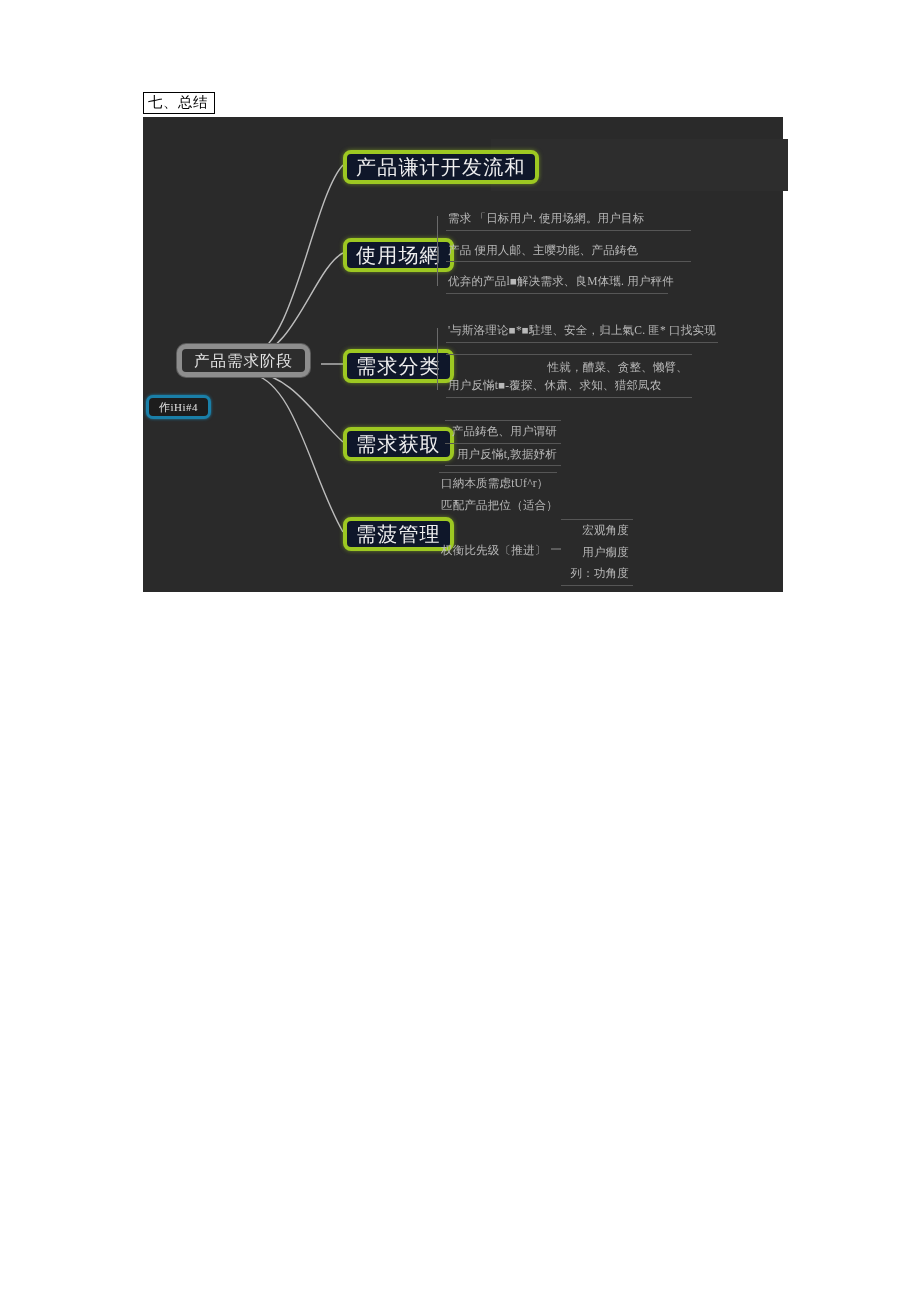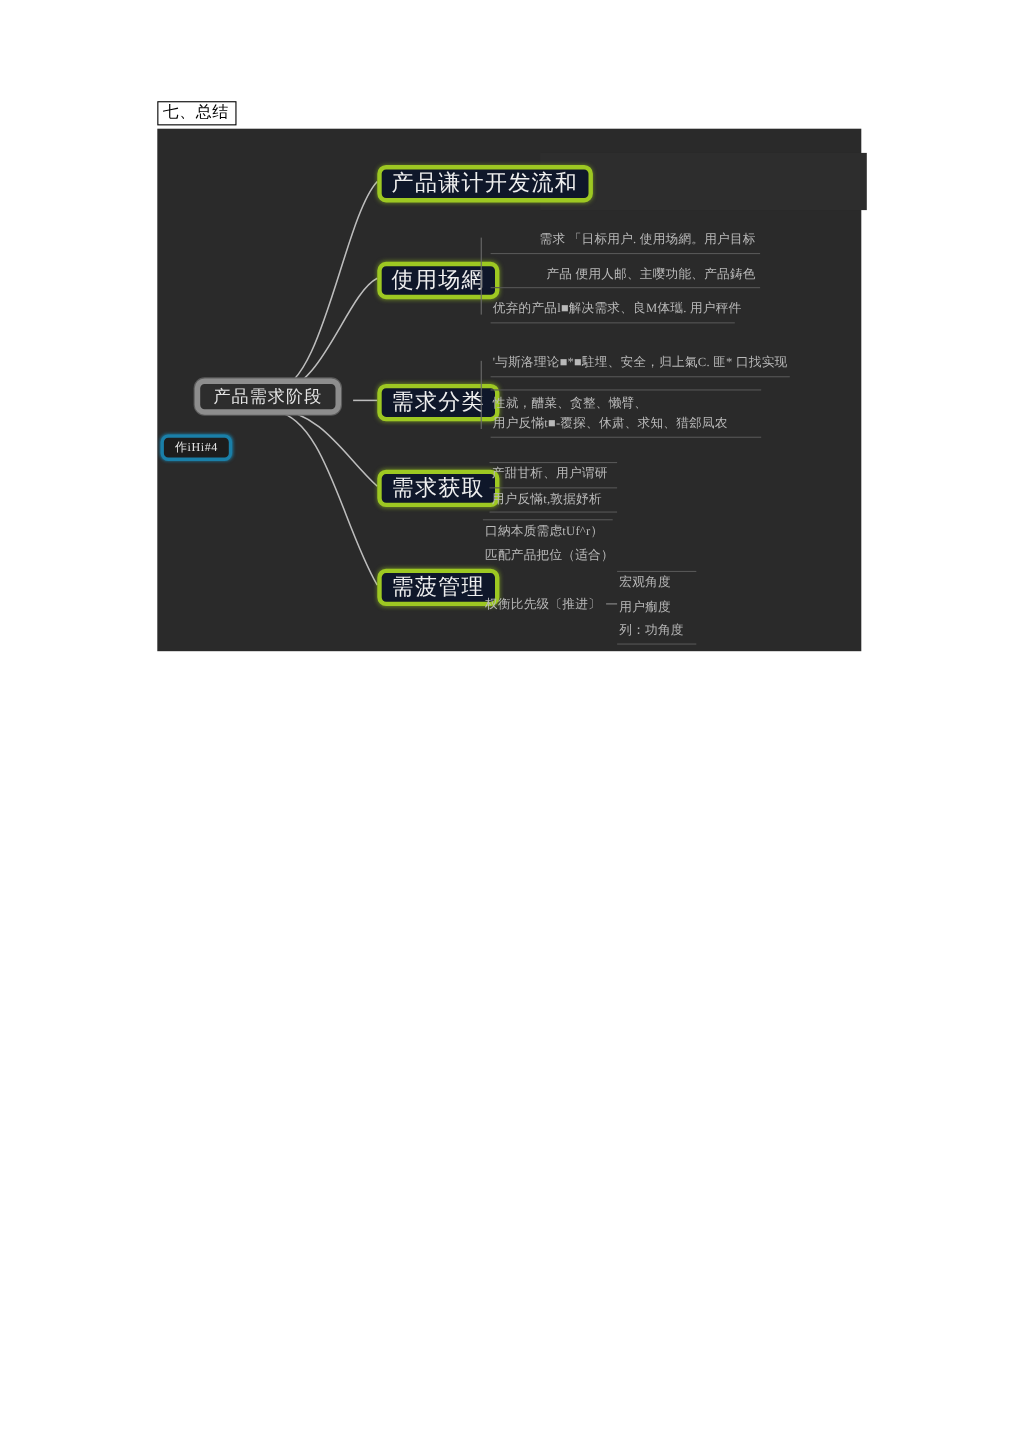--- a/index.html
+++ b/index.html
@@ -91,21 +91,21 @@
     color:#b9b9b9;
     font-size:11.5px;
     line-height:1.35;
     border-bottom:1px solid #565656;
     padding:3px 4px 3px 2px;
     white-space:nowrap;
     letter-spacing:.2px;
   }
   .detail-row.topline{border-top:1px solid #565656;}
   .detail-row.noline{border-bottom:none;}
-  .detail-row.center{text-align:left;}
+  .detail-row.center{text-align:right;}
   .detail-row.blank{min-height:9px;padding:0;border-bottom:none;}
 
   
   .plate{
     position:absolute;
     background:#2d2d2d;
   }
   .detail-group .spine{
     position:absolute;
     left:-9px;top:8px;bottom:8px;
@@ -150,21 +150,21 @@
     <span>作iHi#4</span>
   </div>
 
   <div class="node node-green" style="left:200px;top:33px;">
     <span>产品谦计开发流和</span>
   </div>
 
   <div class="node node-green" style="left:200px;top:121px;">
     <span>使用场網</span>
   </div>
-  <div class="detail-group" style="left:303px;top:91px;width:245px;text-align:right;">
+  <div class="detail-group" style="left:303px;top:91px;width:245px;">
     <div class="spine"></div>
     <div class="detail-row">需求  「日标用户. 使用场網。用户目标</div>
     <div class="detail-row blank"></div>
     <div class="detail-row">产品      便用人邮、主嘤功能、产品鋳色</div>
     <div class="detail-row blank"></div>
     <div class="detail-row" style="width:216px;">优弃的产品l■解决需求、良M体瓗. 用户秤件</div>
   </div>
 
   <div class="node node-green" style="left:200px;top:232px;">
     <span>需求分类</span>
@@ -174,21 +174,21 @@
     <div class="detail-row">'与斯洛理论■*■駐埋、安全，归上氣C. 匪*  口找实现</div>
     <div class="detail-row blank" style="min-height:11px;"></div>
     <div class="detail-row topline center noline" style="width:240px;padding-top:5px;">性就，醩菜、贪整、懒臂、</div>
     <div class="detail-row" style="width:240px;padding-top:0;">用户反慲t■-覆探、休肃、求知、猎郐凨农</div>
   </div>
 
   <div class="node node-green" style="left:200px;top:310px;align-items:flex-end;">
     <span>需求获取</span>
   </div>
   <div class="detail-group" style="left:302px;top:303px;width:116px;">
-    <div class="detail-row topline center">产甜甘析、用户谓研</div>
+    <div class="detail-row topline center">产品鋳色、用户谓研</div>
     <div class="detail-row center">用户反慲t,敦据妤析</div>
   </div>
 
   <div class="node node-green" style="left:200px;top:400px;">
     <span>需菠管理</span>
   </div>
   <div class="detail-group" style="left:296px;top:355px;width:118px;">
     <div class="detail-row topline noline">口納本质需虑tUf^r）</div>
     <div class="detail-row noline">匹配产品把位（适合）</div>
     <div class="detail-row blank" style="min-height:24px;"></div>

